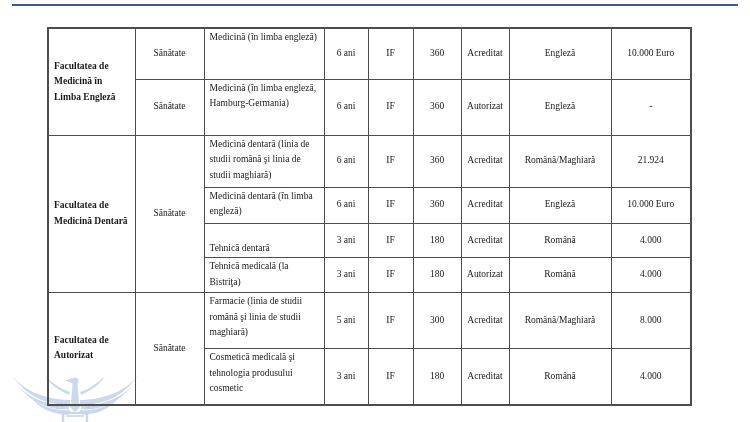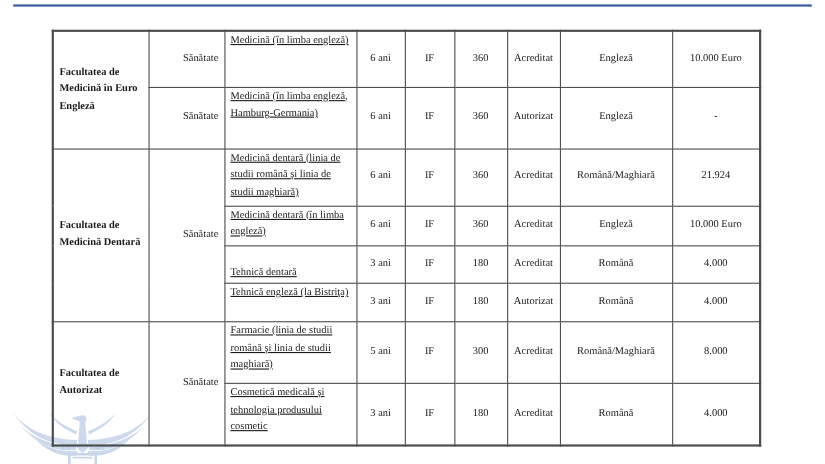--- a/index.html
+++ b/index.html
@@ -38,28 +38,27 @@
     background:transparent;
   }
   table.doc-table{border:2px solid #4d4d4d;}
 
   td.c-faculty{
     font-weight:bold;
     text-align:left;
     vertical-align:middle;
   }
   td.c-domain{
-    text-align:right;
+    text-align:center;
     vertical-align:middle;
   }
   td.c-program{
     text-align:left;
     vertical-align:top;
     padding-top:4px;
-    text-decoration:underline;
   }
   td.c-center{
     text-align:center;
     vertical-align:middle;
     margin-left:27px;
   }
 </style>
 </head>
 <body>
 
@@ -103,21 +102,21 @@
       <col style="width:44px">
         <col style="width:45px">
         <col style="width:48px">
       <col style="width:48px">
         <col style="width:102px">
         <col style="width:80px">
     </colgroup>
     <tbody>
 
       <tr style="height:51px">
-        <td class="c-faculty" rowspan="2">Facultatea de Medicină în Euro Engleză</td>
+        <td class="c-faculty" rowspan="2">Facultatea de Medicină în Limba Engleză</td>
         <td class="c-domain">Sănătate</td>
         <td class="c-program">Medicină (în limba engleză)</td>
         <td class="c-center">6 ani</td>
         <td class="c-center">IF</td>
         <td class="c-center">360</td>
         <td class="c-center">Acreditat</td>
         <td class="c-center">Engleză</td>
         <td class="c-center">10.000 Euro</td>
       </tr>
       <tr style="height:56px">
@@ -154,21 +153,21 @@
       <tr style="height:19px">
         <td class="c-program" style="padding-top:17px">Tehnică dentară</td>
         <td class="c-center">3 ani</td>
         <td class="c-center">IF</td>
         <td class="c-center">180</td>
         <td class="c-center">Acreditat</td>
         <td class="c-center">Română</td>
         <td class="c-center">4.000</td>
       </tr>
       <tr style="height:35px">
-        <td class="c-program">Tehnică engleză (la Bistriţa)</td>
+        <td class="c-program">Tehnică medicală (la Bistriţa)</td>
         <td class="c-center">3 ani</td>
         <td class="c-center">IF</td>
         <td class="c-center">180</td>
         <td class="c-center">Autorizat</td>
         <td class="c-center">Română</td>
         <td class="c-center">4.000</td>
       </tr>
 
       <tr style="height:56px">
         <td class="c-faculty" rowspan="2">Facultatea de Autorizat</td>

